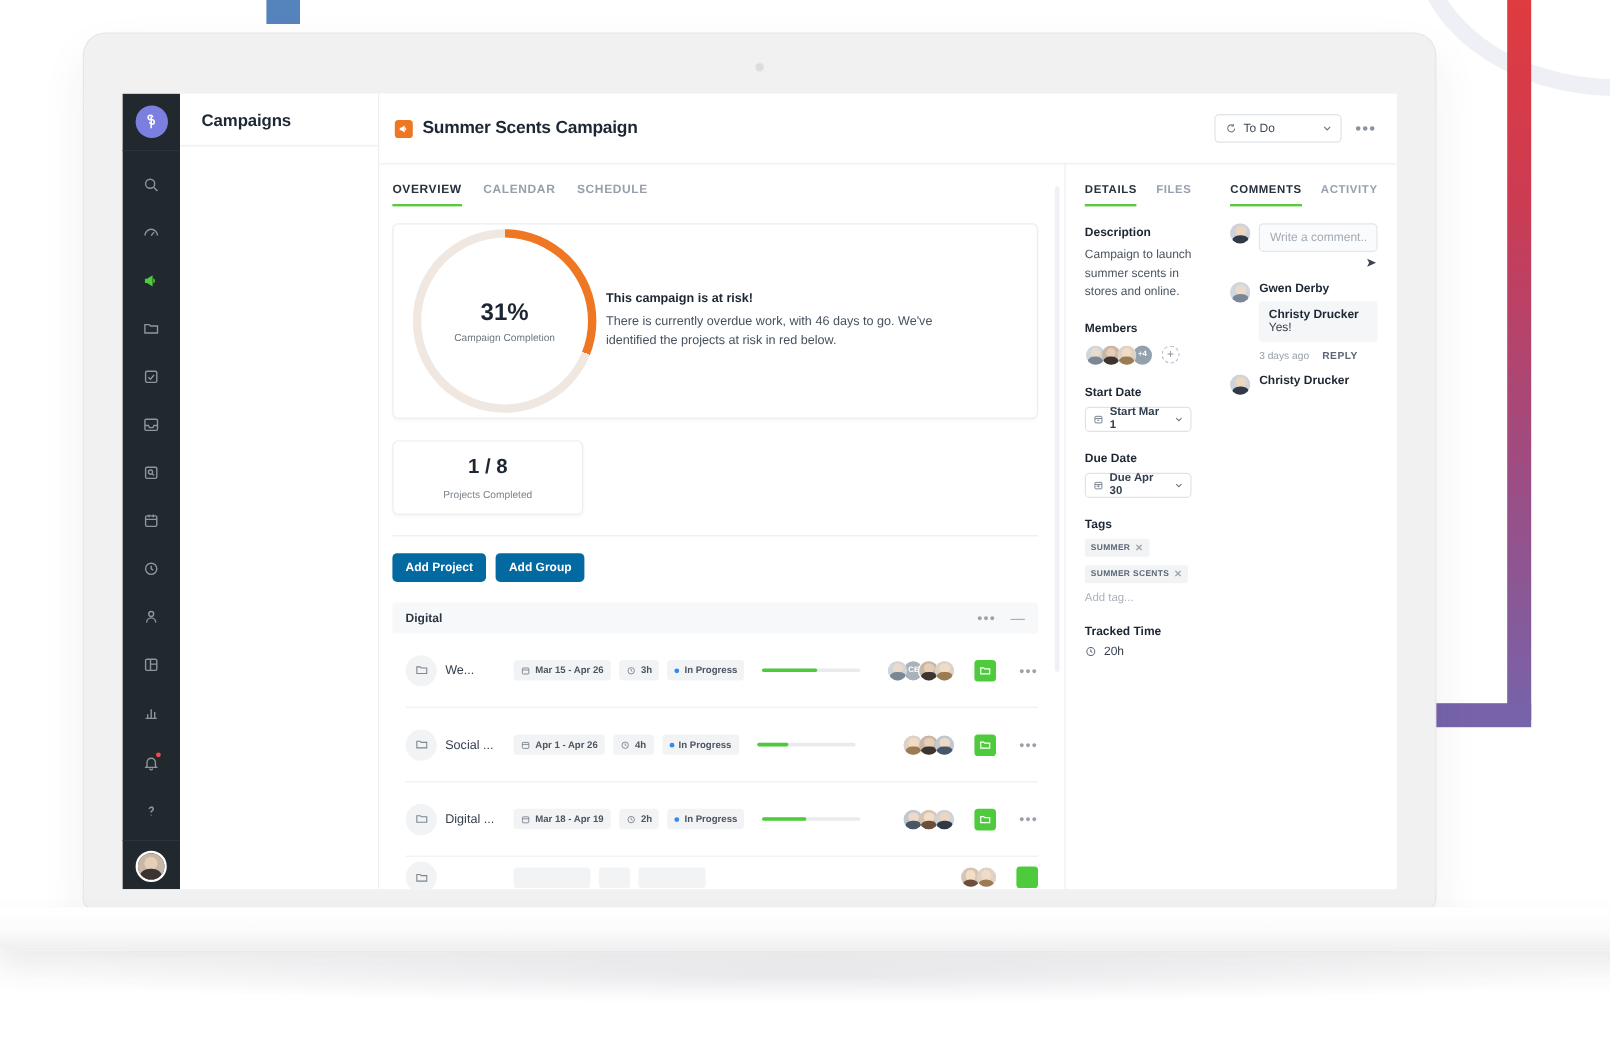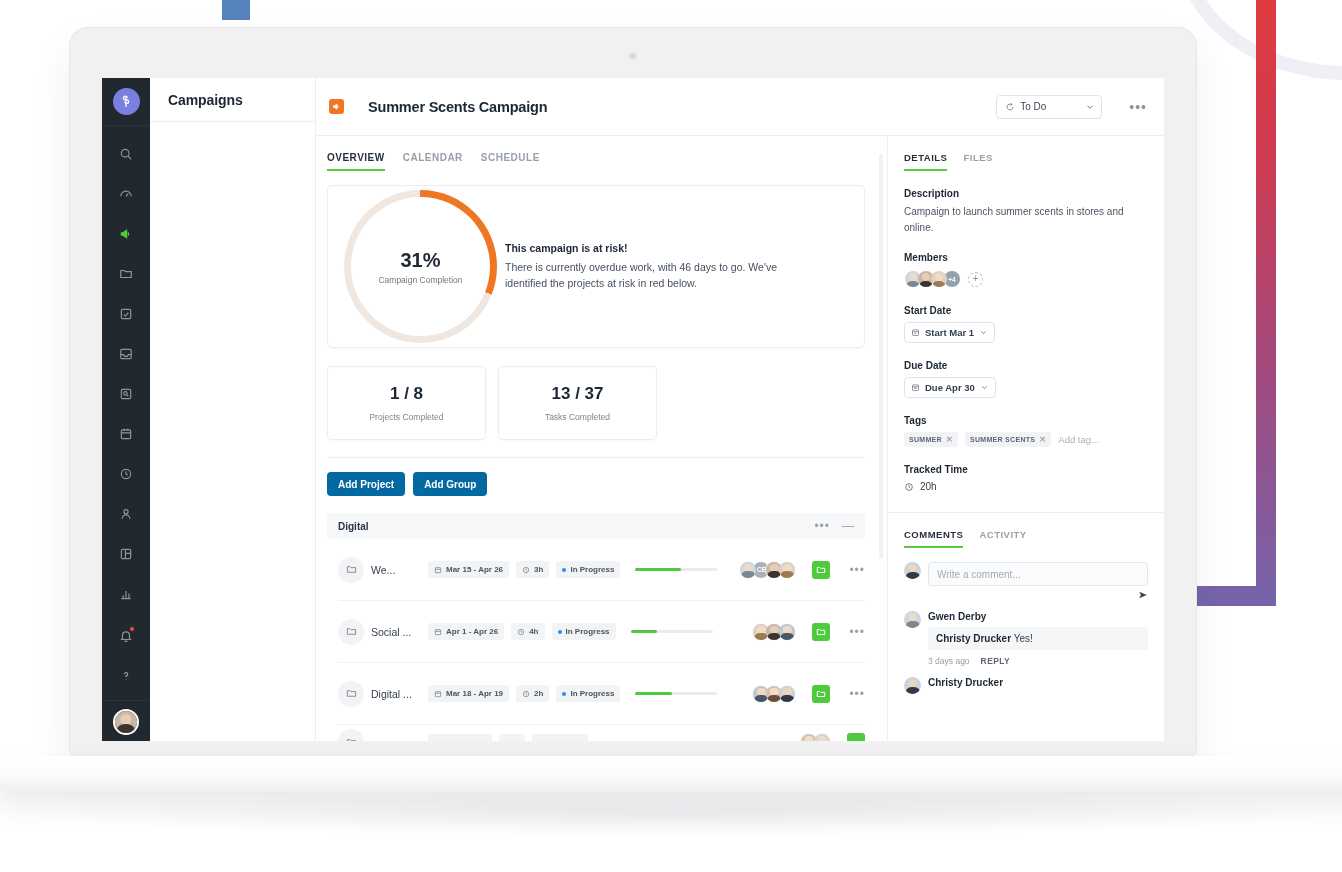--- a/index.html
+++ b/index.html
@@ -97,21 +97,21 @@
   .navcol-title { font-size: 14px; font-weight: bold; color: #1d2733; letter-spacing: -.1px; }
   .navcol-list { padding: 22px 0 0 18px; }
   .navcol-item {
     font-size: 10.5px; font-weight: bold; color: #404b5a; margin-bottom: 17px; cursor: pointer;
   }
 
   
   .maincol { flex: 1 1 auto; display: flex; flex-direction: column; min-width: 0; }
   .main-head {
     height: 60px; border-bottom: 1px solid #eceef1; display: flex; align-items: center;
-    padding: 0 14px 0 13px; gap: 24px;
+    padding: 0 14px 0 13px; gap: 8px;
   }
   .proj-badge {
     width: 15px; height: 15px; border-radius: 3px; background: #ef7723;
     display: flex; align-items: center; justify-content: center; flex: 0 0 auto;
   }
   .proj-badge svg { width: 9px; height: 9px; color: #fff; }
   .main-title { font-size: 14.5px; font-weight: bold; color: #1d2733; letter-spacing: -.2px; }
   .head-spacer { flex: 1 1 auto; }
   .status-pick {
     display: flex; align-items: center; gap: 5px; border: 1px solid #dfe3e8; border-radius: 4px;
@@ -143,21 +143,21 @@
     border-radius: 50%; background: #fff;
     display: flex; flex-direction: column; align-items: center; justify-content: center;
   }
   .donut-pct { font-size: 20px; font-weight: bold; color: #1d2733; }
   .donut-lbl { font-size: 8.5px; color: #6d7781; margin-top: 3px; }
   .risk-text { padding-left: 8px; }
   .risk-h { font-size: 10.5px; font-weight: bold; color: #1d2733; margin-bottom: 5px; }
   .risk-p { font-size: 10.5px; color: #455160; line-height: 1.55; max-width: 300px; }
 
   .stats { display: flex; gap: 12px; margin-top: 18px; }
-  .stat { width: 159px; height: 74px; display: flex; flex-direction: column; align-items: center; justify-content: center; }
+  .stat { width: 159px; height: 62px; display: flex; flex-direction: column; align-items: center; justify-content: center; }
   .stat-v { font-size: 17px; font-weight: bold; color: #1d2733; }
   .stat-l { font-size: 8.5px; color: #7b848e; margin-top: 8px; }
 
   .hr { height: 1px; background: #ebedf0; margin: 17px 0 0 0; }
   .btns { display: flex; gap: 8px; margin-top: 14px; }
   .btn {
     background: #0369a1; color: #fff; border: none; border-radius: 4px;
     font-size: 10px; font-weight: bold; padding: 0 11px; height: 24px; cursor: pointer;
     font-family: "Liberation Sans", sans-serif;
   }
@@ -203,21 +203,21 @@
   }
   .row-folder svg { width: 10px; height: 10px; color: #fff; }
   .row-dots { color: #9aa3ad; font-size: 12px; letter-spacing: 1px; margin-left: 12px; line-height: 1; cursor: pointer; }
 
   .scrollbar {
     position: absolute; right: 4px; top: 18px; width: 4px; height: 405px;
     background: #f0f1f4; border-radius: 3px;
   }
 
   
-  .right { width: 276px; flex: 0 0 276px; display: flex; flex-direction: column; min-height: 0; }
+  .right { width: 276px; flex: 0 0 276px; display: flex; min-height: 0; }
   .right-top { padding: 16px 16px 0 16px; }
   .rtabs { display: flex; gap: 16px; }
   .rtab { font-size: 9.5px; font-weight: bold; color: #97a0aa; letter-spacing: .5px; padding-bottom: 6px; cursor: pointer; }
   .rtab.active { color: #27313d; border-bottom: 2.5px solid #5bc93f; }
   .sec-h { font-size: 10px; font-weight: bold; color: #1d2733; margin-top: 17px; }
   .sec-p { font-size: 10px; color: #4b5562; line-height: 1.55; margin-top: 5px; }
   .mem-row { display: flex; align-items: center; margin-top: 7px; }
   .mem { width: 18px; height: 18px; border-radius: 50%; overflow: hidden; margin-left: -5px; border: 1.5px solid #fff; flex: 0 0 auto; }
   .mem:first-child { margin-left: 0; }
   .mem-more {
@@ -455,24 +455,20 @@
                 <div class="risk-h">This campaign is at risk!</div>
                 <div class="risk-p">There is currently overdue work, with 46 days to go. We've identified the projects at risk in red below.</div>
               </div>
             </div>
 
             <div class="stats">
               <div class="card stat">
                 <div class="stat-v">1 / 8</div>
                 <div class="stat-l">Projects Completed</div>
               </div>
-              <div class="card stat">
-                <div class="stat-v">13 / 37</div>
-                <div class="stat-l">Tasks Completed</div>
-              </div>
             </div>
 
             <div class="hr"></div>
 
             <div class="btns">
               <button class="btn">Add Project</button>
               <button class="btn">Add Group</button>
             </div>
 
             <div class="group-head">

